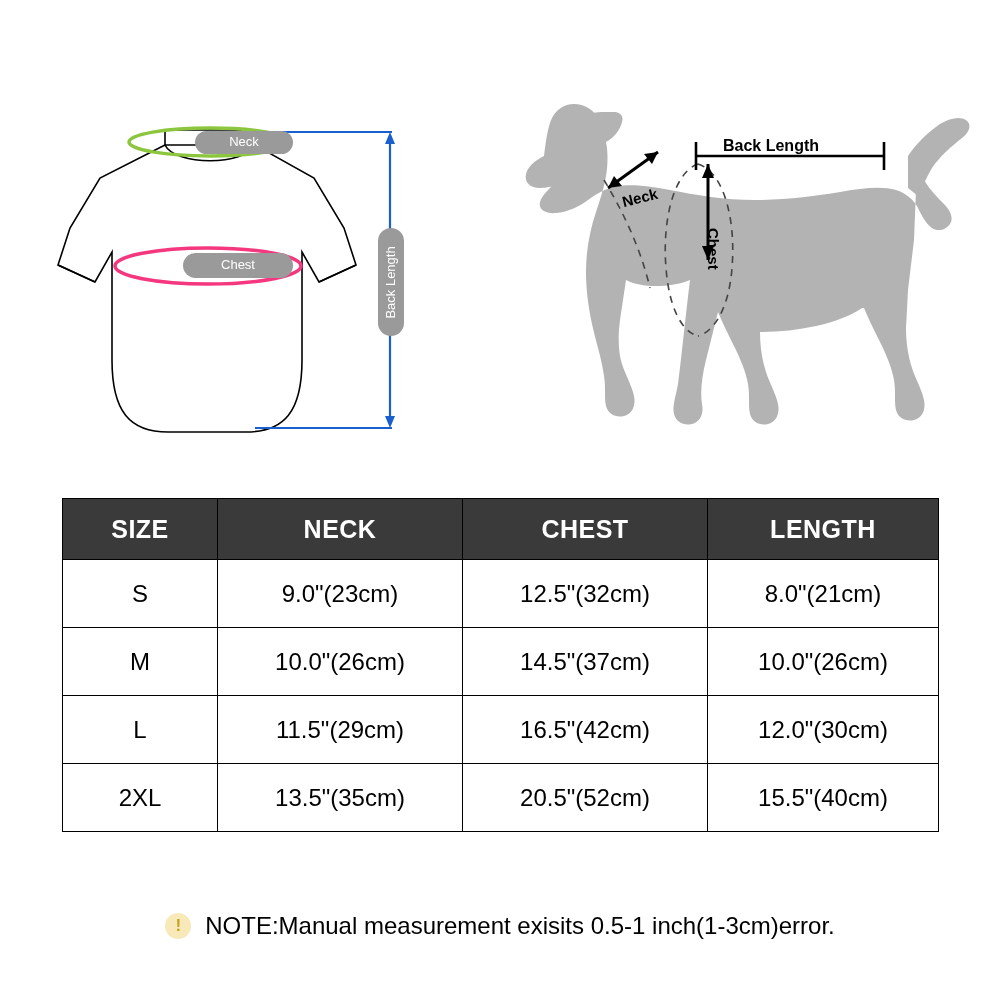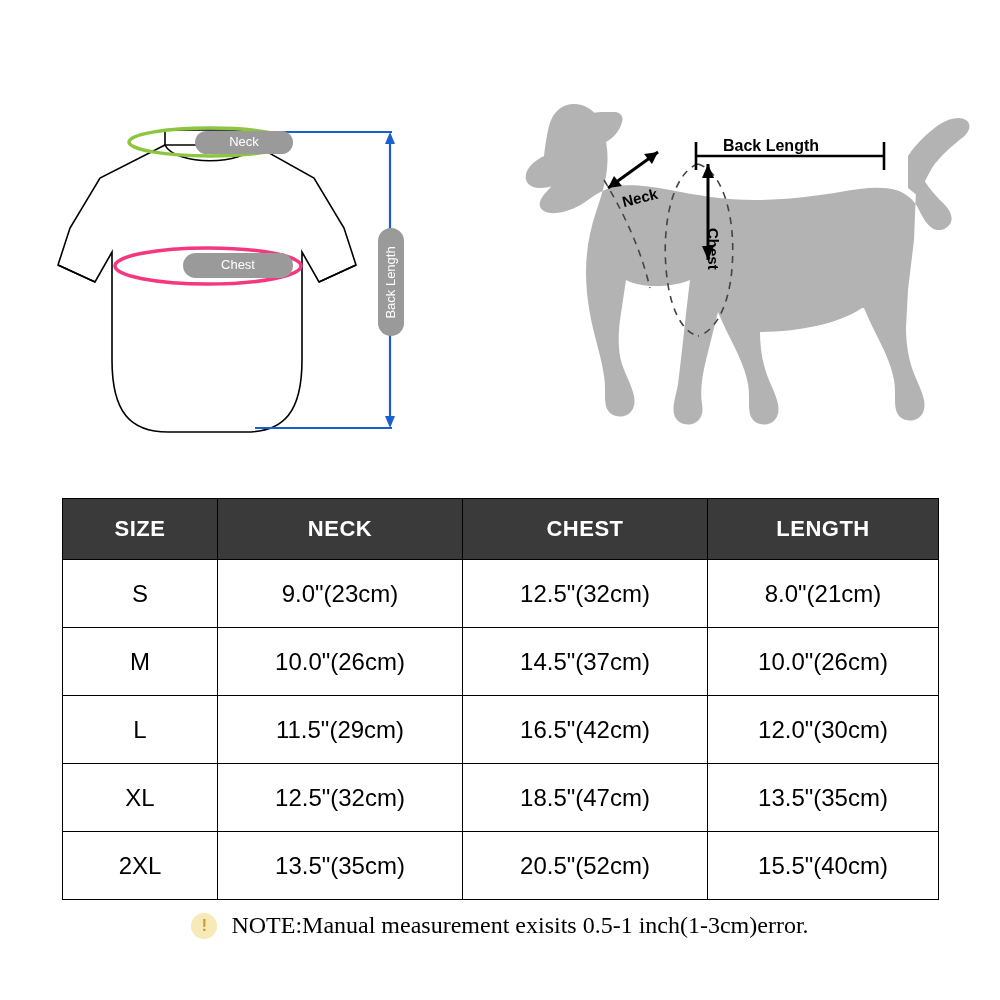--- a/index.html
+++ b/index.html
@@ -117,21 +117,21 @@
   }
   table.size-table th,
   table.size-table td {
     border: 1px solid #000000;
     text-align: center;
     font-family: "Liberation Sans", sans-serif;
   }
   table.size-table thead th {
     background: #3a3a3a;
     color: #ffffff;
-    font-size: 22px;
+    font-size: 25px;
     font-weight: bold;
     height: 58px;
     letter-spacing: 0.5px;
   }
   table.size-table tbody td {
     font-size: 24px;
     height: 65px;
     color: #000000;
     background: #ffffff;
   }
@@ -158,21 +158,21 @@
     background: #f7e9b8;
     color: #c9a227;
     font-size: 17px;
     font-weight: bold;
     display: flex;
     align-items: center;
     justify-content: center;
     flex: 0 0 auto;
   }
   .note-text {
-    font-family: Liberation Serif, serif;
+    font-family: Liberation Sans, sans-serif;
     font-size: 24px;
     color: #000000;
     white-space: nowrap;
   }
 </style>
 </head>
 <body>
 
 <div class="page">
 
@@ -374,26 +374,20 @@
           <td>14.5"(37cm)</td>
           <td>10.0"(26cm)</td>
         </tr>
         <tr>
           <td>L</td>
           <td>11.5"(29cm)</td>
           <td>16.5"(42cm)</td>
           <td>12.0"(30cm)</td>
         </tr>
         <tr>
-          <td>XL</td>
-          <td>12.5"(32cm)</td>
-          <td>18.5"(47cm)</td>
-          <td>13.5"(35cm)</td>
-        </tr>
-        <tr>
           <td>2XL</td>
           <td>13.5"(35cm)</td>
           <td>20.5"(52cm)</td>
           <td>15.5"(40cm)</td>
         </tr>
       </tbody>
     </table>
   </div>
 
   <div class="note">

